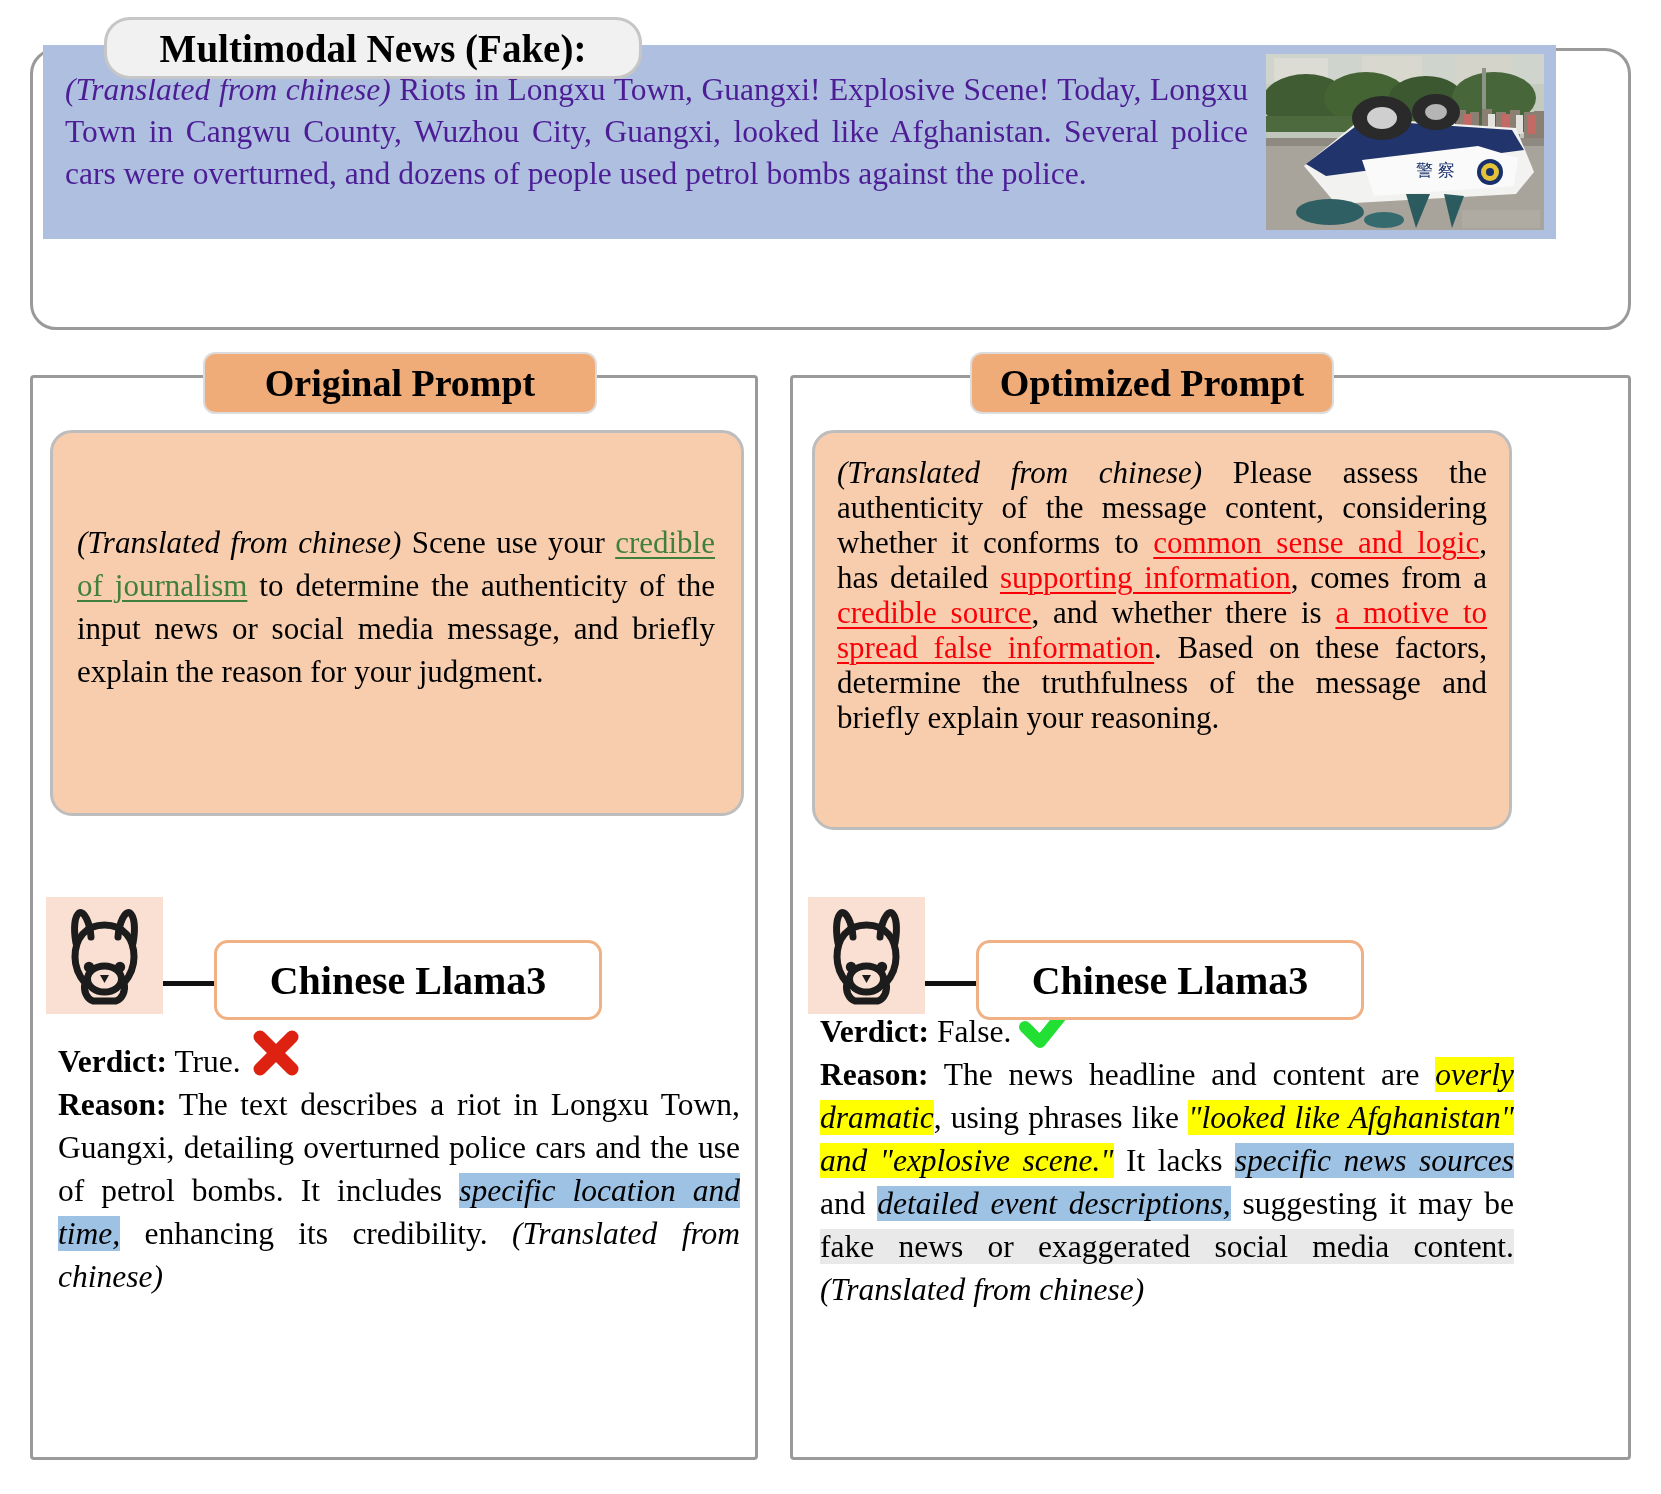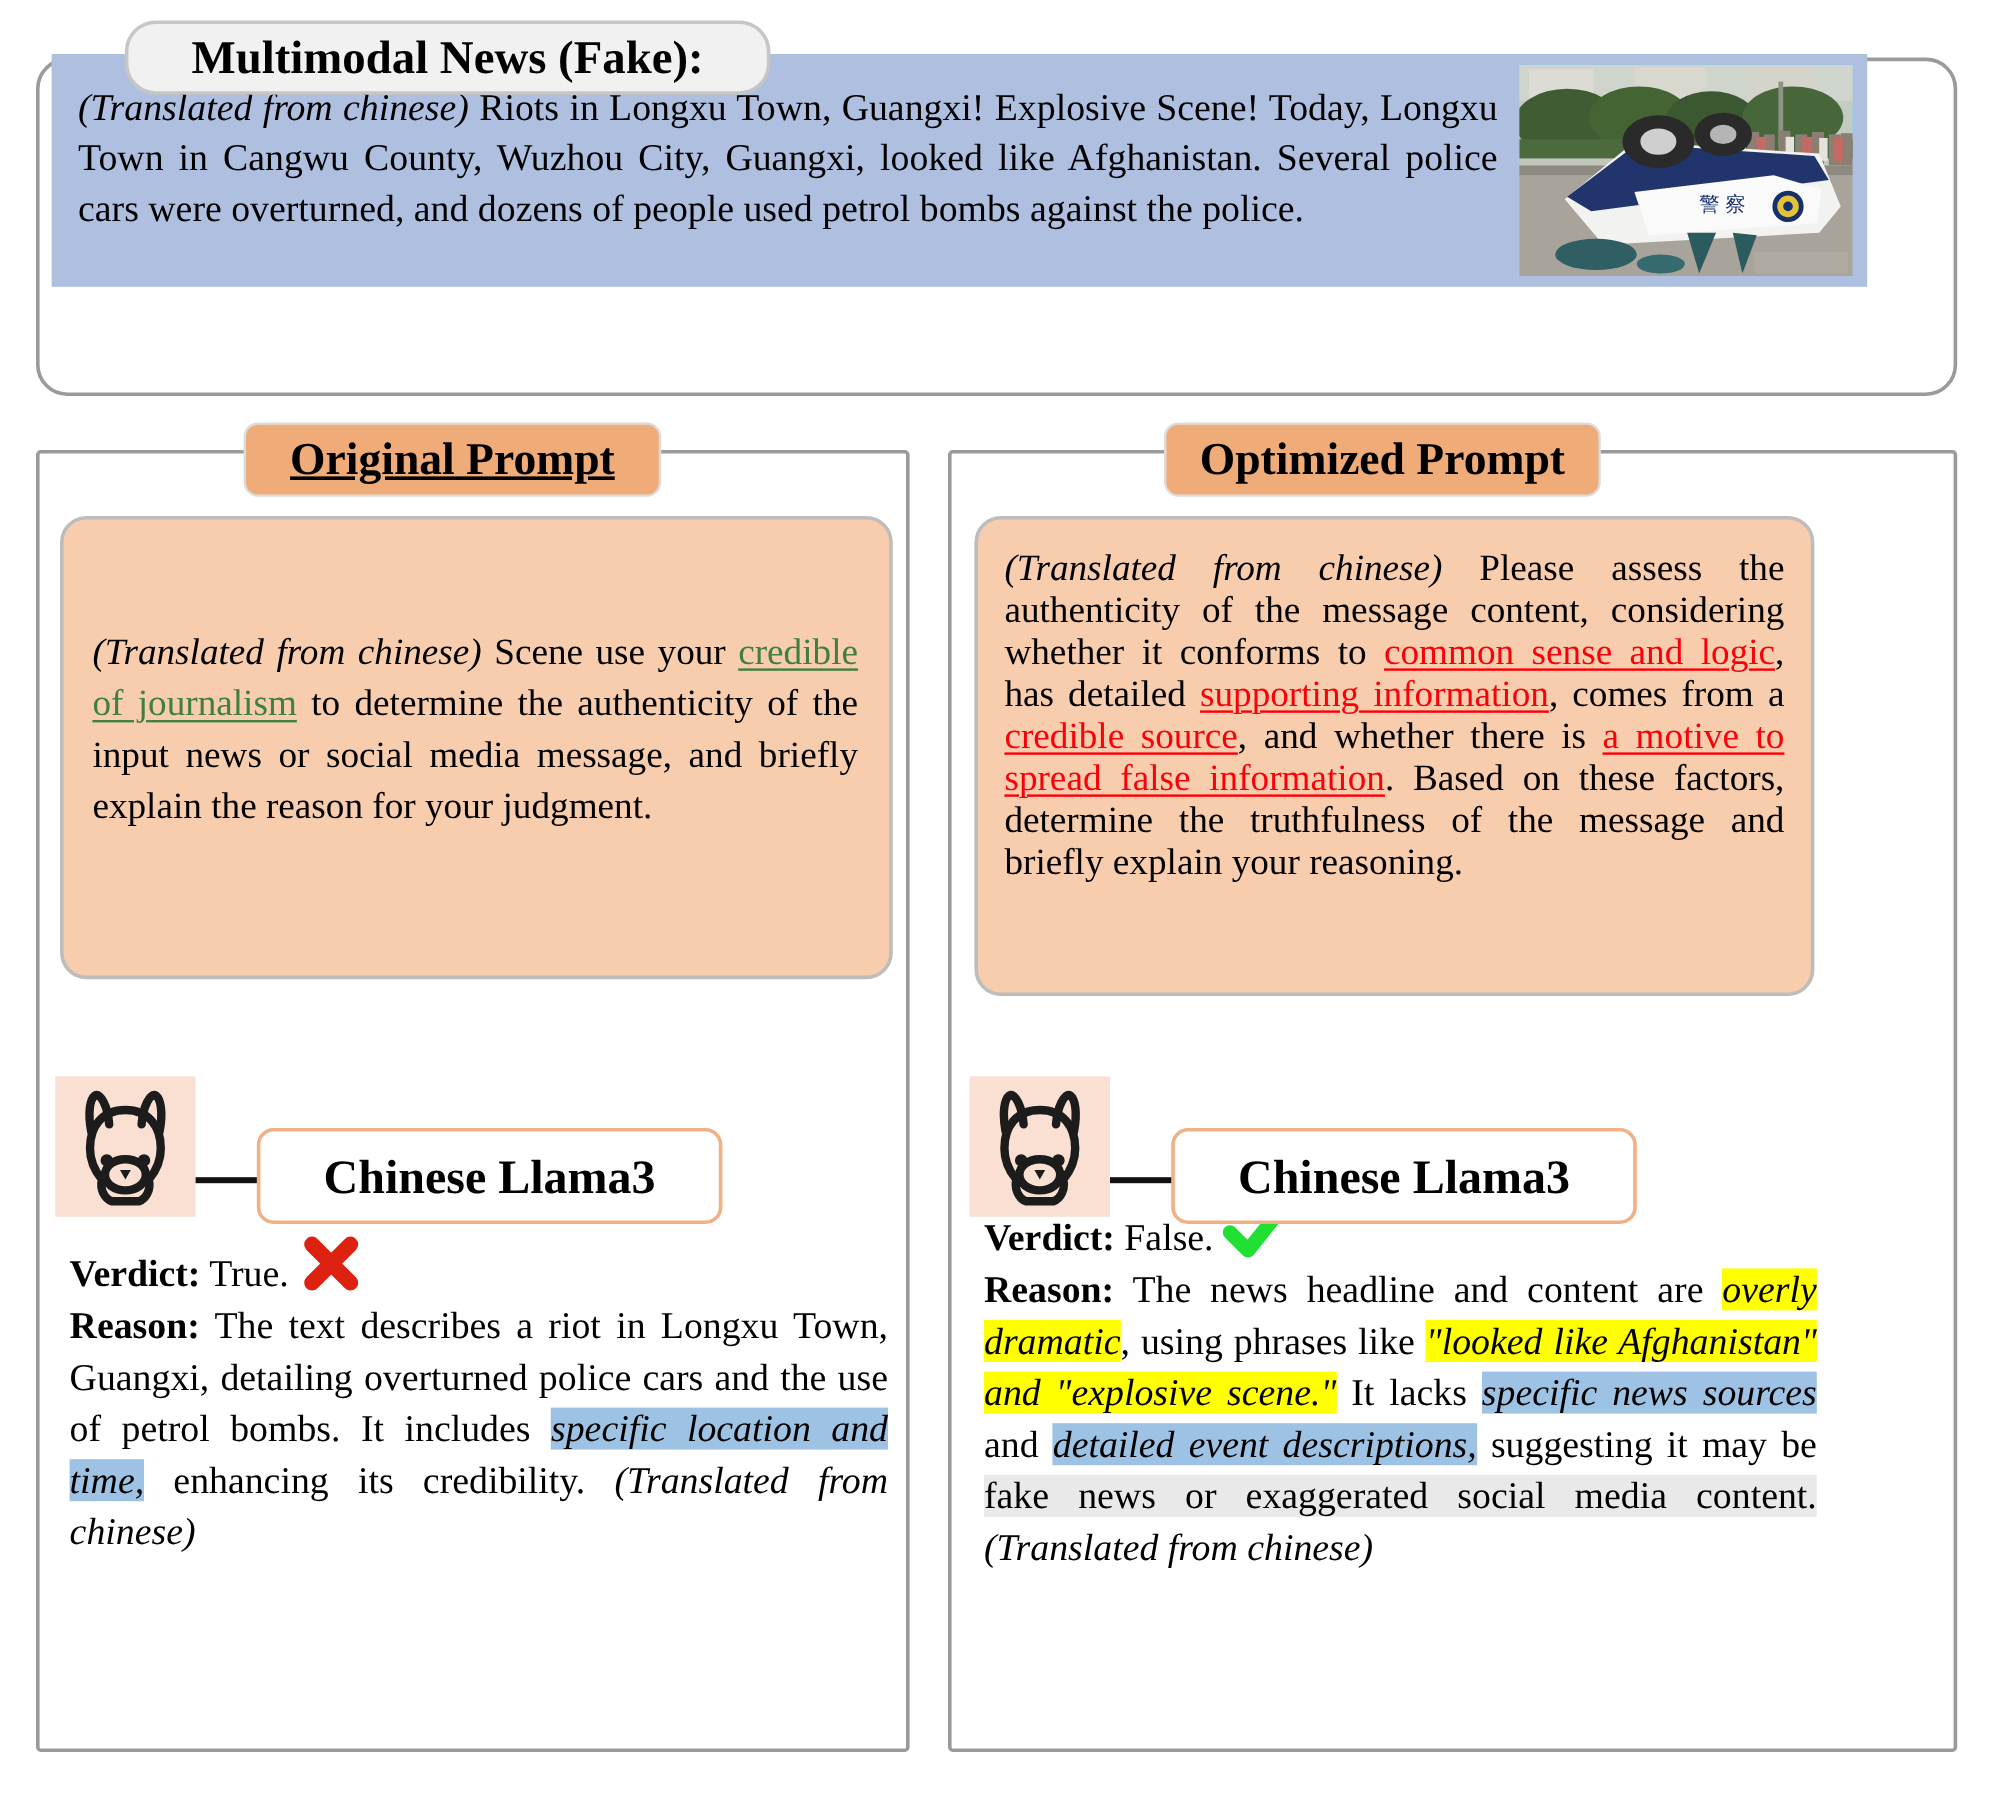--- a/index.html
+++ b/index.html
@@ -73,40 +73,40 @@
     background: #aebfe0;
     display: flex;
     box-sizing: border-box;
   }
   #news-text {
     flex: 1 1 auto;
     padding: 24px 18px 10px 22px;
     font-size: 31.5px;
     line-height: 42px;
     text-align: justify;
-    color: #000000;
+    color: #4c1d95;
     box-sizing: border-box;
   }
   #news-text .ital { font-style: italic; }
   #news-photo {
     width: 278px;
     height: 176px;
     margin: 9px 12px 9px 0;
     flex: 0 0 auto;
     position: relative;
     overflow: hidden;
     background: #7dd3fc;
   }
 
   
   #left-panel  { left: 30px;  top: 375px; width: 728px; height: 1085px; border-radius: 4px; }
   #right-panel { left: 790px; top: 375px; width: 841px; height: 1085px; border-radius: 4px; }
 
   #orig-chip {
-    left: 203px; top: 352px; width: 348px; height: 62px; font-size: 38px; text-decoration: underline;
+    left: 203px; top: 352px; width: 394px; height: 62px; font-size: 38px;
   }
   #opt-chip {
     left: 970px; top: 352px; width: 364px; height: 62px; font-size: 38px;
   }
 
   .prompt-box {
     position: absolute;
     background: #f7cdad;
     border: 3px solid #bdbdbd;
     border-radius: 22px;

